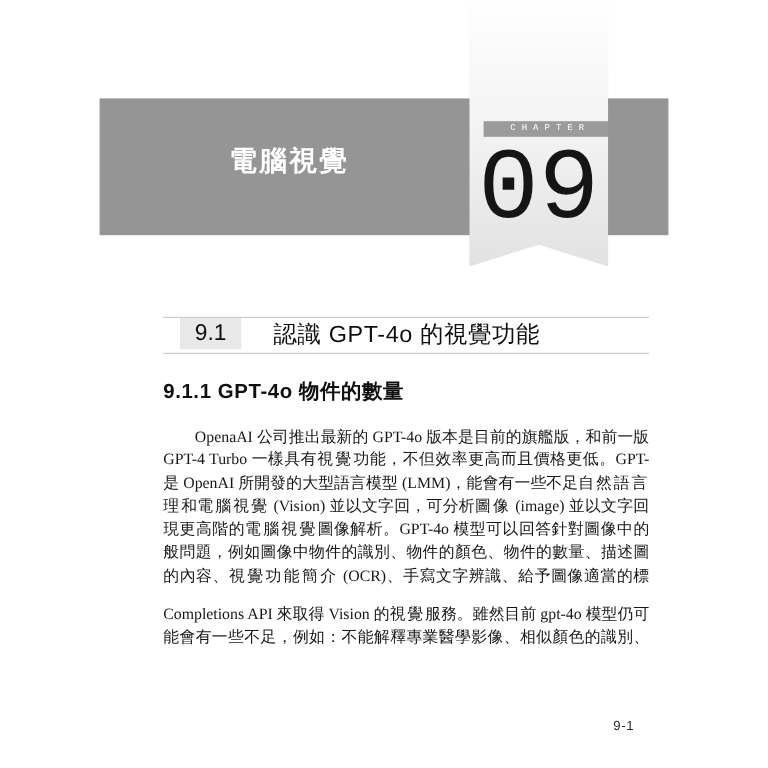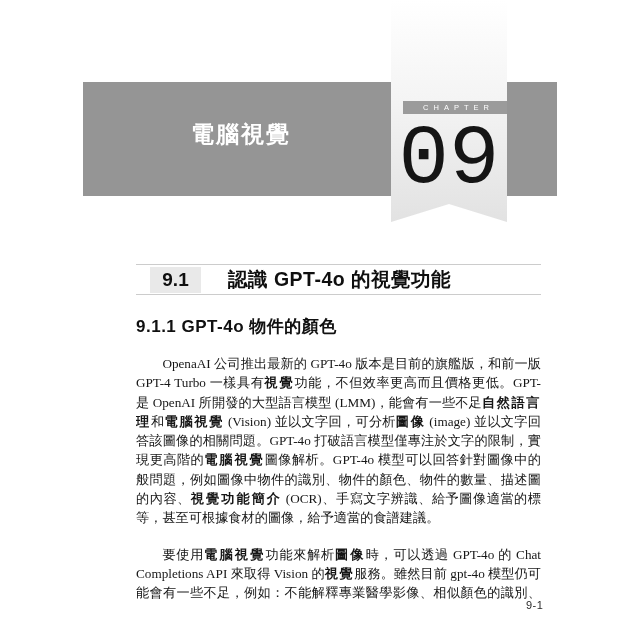--- a/index.html
+++ b/index.html
@@ -21,59 +21,59 @@
   
   .ribbon {
     position:absolute; left:391px; top:0; width:116px; height:222px;
     background:linear-gradient(180deg,#ffffff 0%,#f4f4f4 45%,#e2e2e2 100%);
     clip-path:polygon(0 0,100% 0,100% 100%,50% calc(100% - 18px),0 100%);
     filter:drop-shadow(0 1px 3px rgba(0,0,0,0.22));
   }
   .chapter-label {
     position:absolute; left:12px; top:101px; width:106px; height:13px;
     background:#9b9b9b; color:#ffffff; text-align:center;
-    font-family:Liberation Sans, sans-serif;
+    font-family:Liberation Mono, monospace;
     font-size:7.5px; line-height:13px; letter-spacing:5px; text-indent:5px;
   }
   .chapter-number {
     position:absolute; left:0; top:118px; width:100%; text-align:center;
     font-family:Liberation Mono, monospace;
     font-size:84px; line-height:1; color:#151515;
   }
   
   .content {
     position:absolute; left:136px; top:264px; width:405px; color:#161616;
   }
   .rule { border-top:1px solid #cccccc; height:0; }
   .sec-row {
-    display:flex; align-items:center; height:29px;
-    font-family:"Liberation Sans","DejaVu Sans",sans-serif; font-weight:bold;padding-left:14px;
+    display:flex; align-items:flex-start; height:29px;
+    font-family:"Liberation Sans","DejaVu Sans",sans-serif; font-weight:normal;padding-left:14px;
   }
   .sec-num {
     width:51px; height:26px; background:#e9e9e9; color:#0f0f0f;
     font-size:19px; display:flex; align-items:center; justify-content:center;
   }
   .sec-title { font-size:19.5px; margin-left:27px; color:#0f0f0f; letter-spacing:0.5px; }
   .subsec {
     margin-top:21px; font-family:"Liberation Sans","DejaVu Sans",sans-serif;
     font-weight:bold; font-size:17px; line-height:21px; color:#101010;
     letter-spacing:0.5px;
   }
   .para { margin-top:12px; font-size:13.2px; }
   .para.second { margin-top:13px; }
   .tline {
     line-height:19.3px; height:19.3px; overflow:hidden;
     text-align:justify; text-align-last:justify;
   }
   .tline.nofill { text-align-last:left; }
   .tline.ind { text-indent:2em;margin-top:17px; }
-  .kai { letter-spacing:1.5px;font-weight:bold; }
+  .kai { letter-spacing:1.5px; }
   
   .pagenum {
-    position:absolute; left:526px; top:599px;
+    position:absolute; left:511px; top:599px;
     font-family:"Liberation Sans","DejaVu Sans",sans-serif;
     font-size:11px; color:#2a2a2a; letter-spacing:0.5px;
   }
 </style>
 </head>
 <body>
 
 <div class="page">
 
   <div class="banner">
@@ -86,35 +86,32 @@
   </div>
 
   <div class="content">
     <div class="rule"></div>
     <div class="sec-row">
       <span class="sec-num">9.1</span>
       <span class="sec-title">認識 GPT-4o 的視覺功能</span>
     </div>
     <div class="rule"></div>
 
-    <div class="subsec">9.1.1 GPT-4o 物件的顏色</div>
+    <div class="subsec">9.1.1 GPT-4o 物件的數量</div>
 
     <div class="para">
         <div class="tline ind"><span>OpenaAI 公司推出最新的 GPT-4o 版本是目前的旗艦版，和前一版</span></div>
         <div class="tline"><span>GPT-4 Turbo 一樣具有</span><span class="kai">視覺</span><span>功能，不但效率更高而且價格更低。GPT-4o</span></div>
         <div class="tline"><span>是 OpenAI 所開發的大型語言模型 (LMM)，能會有一些不足</span><span class="kai">自然語言處</span></div>
         <div class="tline"><span class="kai">理</span><span>和</span><span class="kai">電腦視覺</span><span> (Vision) 並以文字回，可分析</span><span class="kai">圖像</span><span> (image) 並以文字回</span></div>
-        <div class="tline"><span>答該圖像的相關問題。GPT-4o 打破語言模型僅專注於文字的限制，實</span></div>
         <div class="tline"><span>現更高階的</span><span class="kai">電腦視覺</span><span>圖像解析。GPT-4o 模型可以回答針對圖像中的一</span></div>
         <div class="tline"><span>般問題，例如圖像中物件的識別、物件的顏色、物件的數量、描述圖像</span></div>
         <div class="tline"><span>的內容、</span><span class="kai">視覺功能簡介</span><span> (OCR)、手寫文字辨識、給予圖像適當的標籤…</span></div>
-        <div class="tline nofill"><span>等，甚至可根據食材的圖像，給予適當的食譜建議。</span></div>
       </div>
     <div class="para second">
-        <div class="tline ind"><span>要使用</span><span class="kai">電腦視覺</span><span>功能來解析</span><span class="kai">圖像</span><span>時，可以透過 GPT-4o 的 Chat</span></div>
         <div class="tline"><span>Completions API 來取得 Vision 的</span><span class="kai">視覺</span><span>服務。雖然目前 gpt-4o 模型仍可</span></div>
         <div class="tline"><span>能會有一些不足，例如：不能解釋專業醫學影像、相似顏色的識別、圖</span></div>
       </div>
   </div>
 
   <div class="pagenum">9-1</div>
 
 </div>
 
 </body></html>

